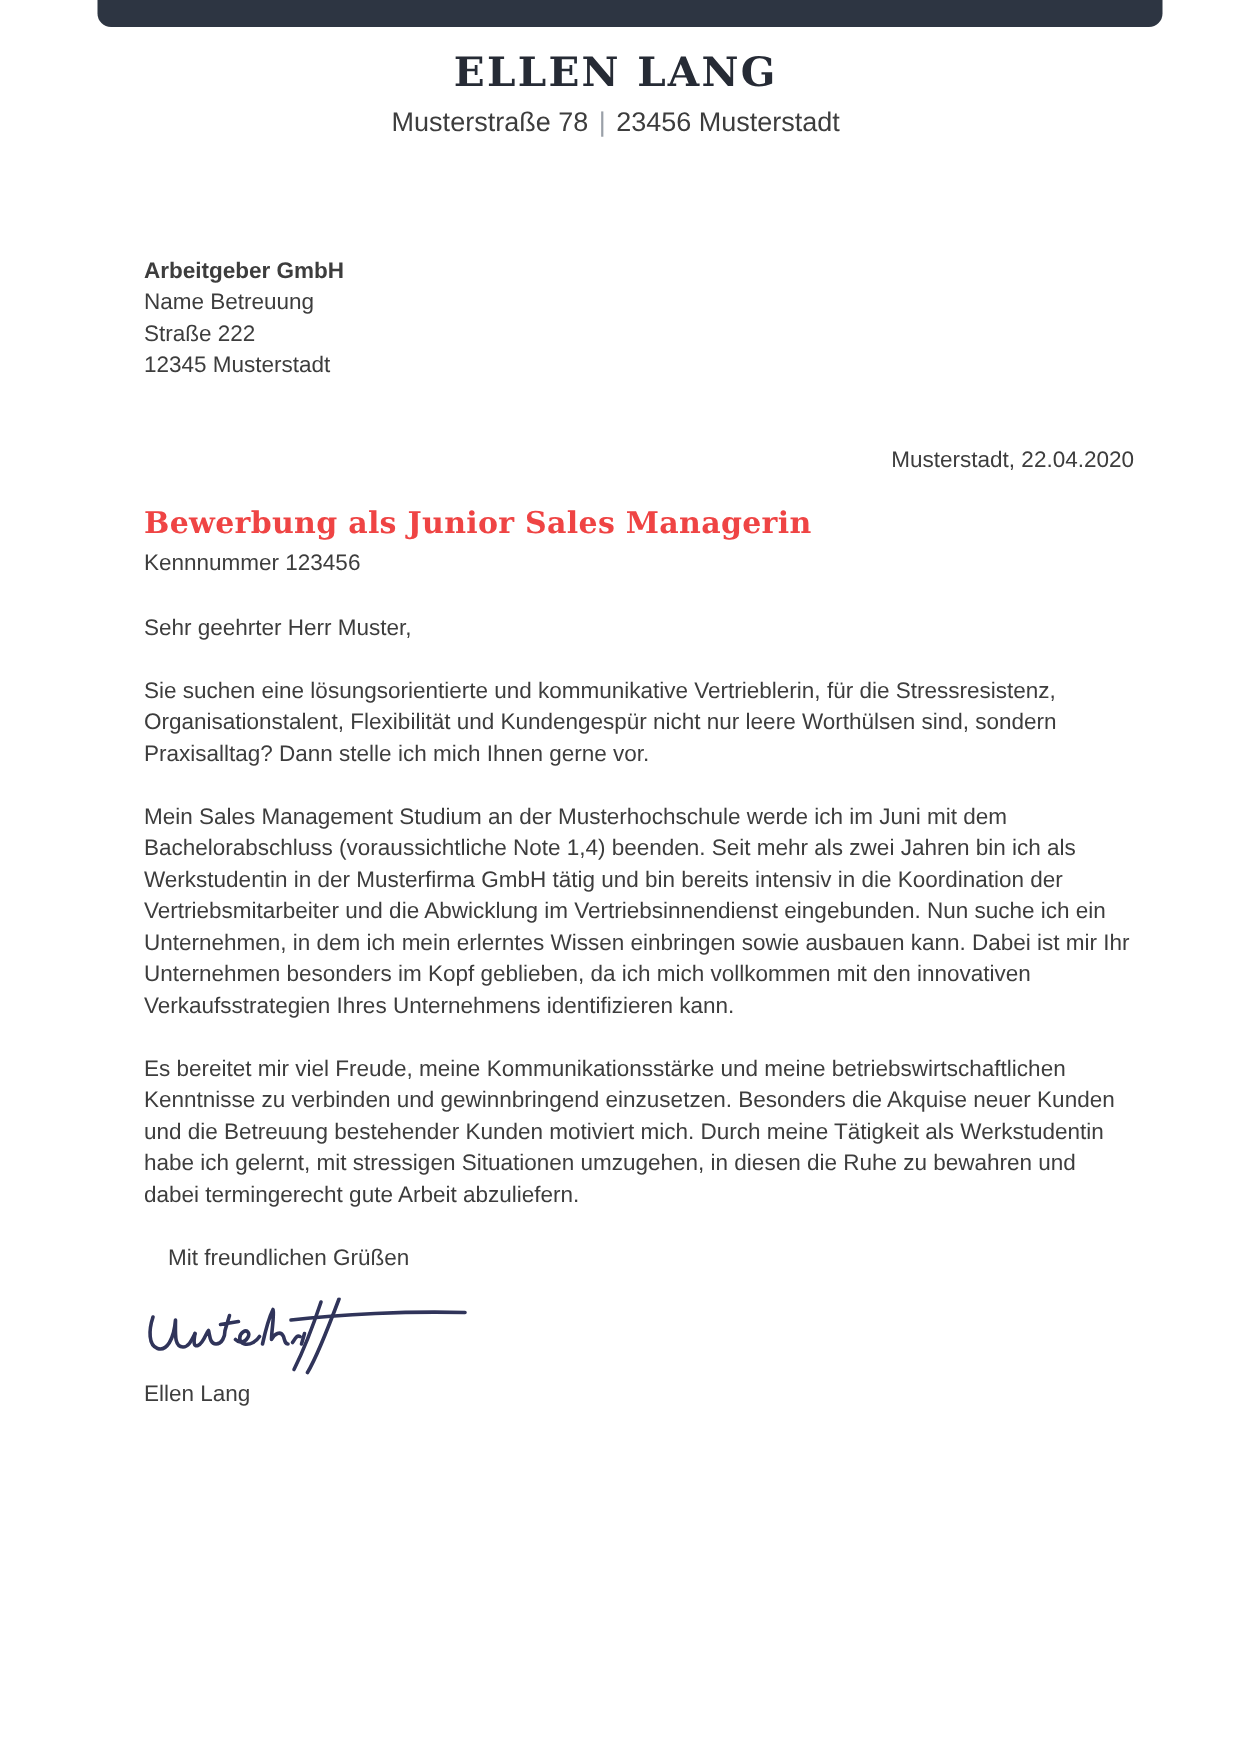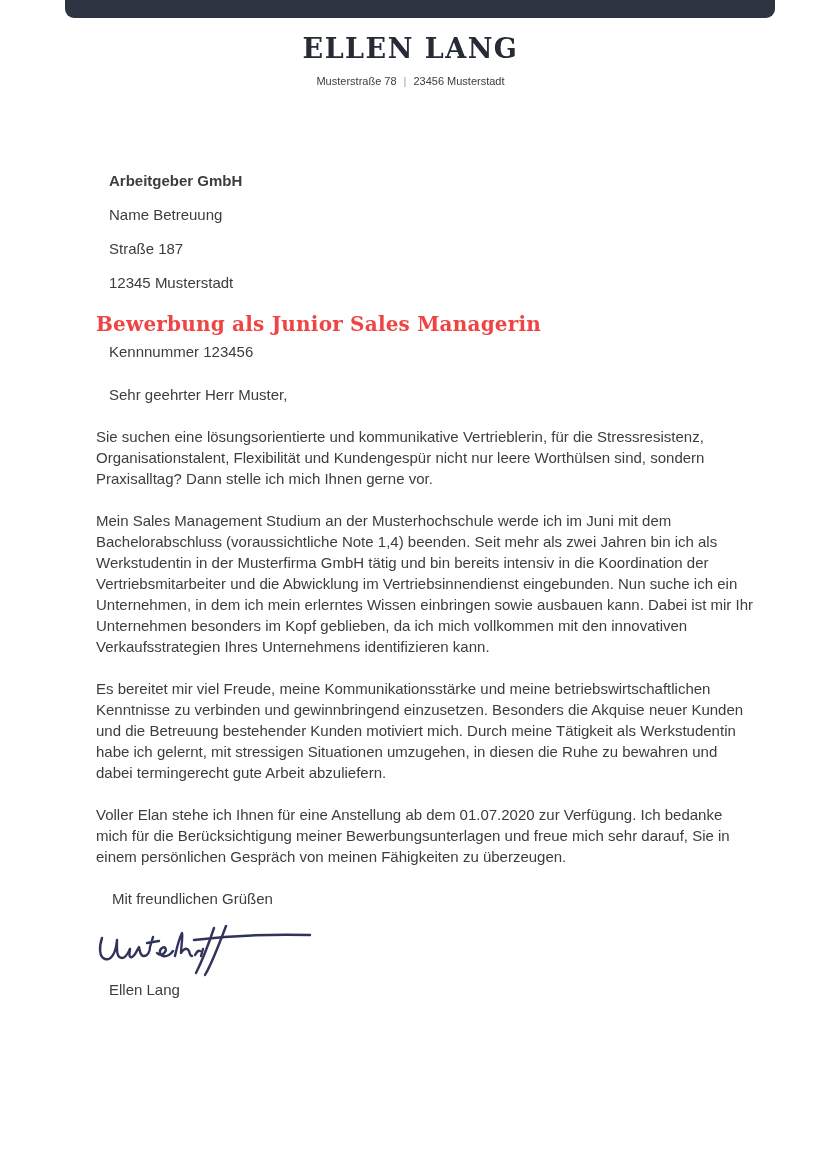--- a/index.html
+++ b/index.html
@@ -28,21 +28,21 @@
   .header-name {
     font-family: "DejaVu Serif", serif;
     font-weight: 600;
     font-size: 27px;
     line-height: 32px;
     letter-spacing: 1.5px;
     color: #262b35;
   }
   .contact-lines {
     margin-top: 8px;
-    font-size: 11px;
+    font-size: 18px;
     line-height: 17px;
     color: #3d3d3d;
   }
   .sep {
     color: #9aa0a8;
     padding: 0 7px;
   }
   .content {
     width: 660px;
     margin-left: 96px;
@@ -63,21 +63,21 @@
     line-height: 26px;
     letter-spacing: 0.2px;
     color: #ef4444;
   }
   .subject-ref { margin-top: 4px; }
   .salutation { margin-top: 22px; margin-bottom: 21px; }
   .paragraph { margin: 0 0 21px 0; }
   .regards { margin: 16px; }
   .signature-svg { display: block; margin: 3px 0 0 0; }
   .signer-name { margin-top: 2px; }
-  p { margin: 13px; }
+  p { margin: 0; }
 </style>
 </head>
 <body>
 
 <div class="page">
 
   <div class="top-bar"></div>
 
   <div class="header">
     <div class="header-name">ELLEN LANG</div>
@@ -86,34 +86,34 @@
         <span>Musterstraße 78</span><span class="sep">|</span><span>23456 Musterstadt</span>
       </div>
     </div>
   </div>
 
   <div class="content">
 
     <div class="recipient">
       <p class="recipient-company">Arbeitgeber GmbH</p>
       <p>Name Betreuung</p>
-      <p>Straße 187</p>
+      <p>Straße 222</p>
       <p>12345 Musterstadt</p>
     </div>
 
+    <p class="date-line">Musterstadt, 22.04.2020</p>
 
     <div class="subject-title">Bewerbung als Junior Sales Managerin</div>
     <p class="subject-ref">Kennnummer 123456</p>
 
     <p class="salutation">Sehr geehrter Herr Muster,</p>
 
     <p class="paragraph">Sie suchen eine lösungsorientierte und kommunikative Vertrieblerin, für die Stressresistenz, Organisationstalent, Flexibilität und Kundengespür nicht nur leere Worthülsen sind, sondern Praxisalltag? Dann stelle ich mich Ihnen gerne vor.</p>
     <p class="paragraph">Mein Sales Management Studium an der Musterhochschule werde ich im Juni mit dem Bachelorabschluss (voraussichtliche Note 1,4) beenden. Seit mehr als zwei Jahren bin ich als Werkstudentin in der Musterfirma GmbH tätig und bin bereits intensiv in die Koordination der Vertriebsmitarbeiter und die Abwicklung im Vertriebsinnendienst eingebunden. Nun suche ich ein Unternehmen, in dem ich mein erlerntes Wissen einbringen sowie ausbauen kann. Dabei ist mir Ihr Unternehmen besonders im Kopf geblieben, da ich mich vollkommen mit den innovativen Verkaufsstrategien Ihres Unternehmens identifizieren kann.</p>
     <p class="paragraph">Es bereitet mir viel Freude, meine Kommunikationsstärke und meine betriebswirtschaftlichen Kenntnisse zu verbinden und gewinnbringend einzusetzen. Besonders die Akquise neuer Kunden und die Betreuung bestehender Kunden motiviert mich. Durch meine Tätigkeit als Werkstudentin habe ich gelernt, mit stressigen Situationen umzugehen, in diesen die Ruhe zu bewahren und dabei termingerecht gute Arbeit abzuliefern.</p>
-    <p class="paragraph">Voller Elan stehe ich Ihnen für eine Anstellung ab dem 01.07.2020 zur Verfügung. Ich bedanke mich für die Berücksichtigung meiner Bewerbungsunterlagen und freue mich sehr darauf, Sie in einem persönlichen Gespräch von meinen Fähigkeiten zu überzeugen.</p>
 
     <p class="regards">Mit freundlichen Grüßen</p>
 
     <svg class="signature-svg" width="222" height="52" viewBox="0 0 222 52" xmlns="http://www.w3.org/2000/svg" aria-hidden="true">
       <g fill="none" stroke="#30345a" stroke-width="2.4" stroke-linecap="round" stroke-linejoin="round">
         <path d="M6,13 C3,22 3,32 9,34 C15,36 20,28 21,15 C21,24 20,33 26,33 C30,33 32,28 34,24"></path>
         <path d="M34,24 C33,30 33,33 36,32 C40,30 41,24 43,22 C44,26 44,31 48,31 C52,31 54,26 54,22 L57,12 M51,18 L63,16"></path>
         <path d="M61,28 C64,31 67,30 69,27 C71,24 69,21 66,23 C63,25 63,30 67,31 C71,32 75,29 77,26"></path>
         <path d="M79,31 C81,22 84,12 86,8 C87,12 85,22 85,28 C87,24 91,22 93,26 C94,29 94,31 96,31"></path>
         <path d="M99,30 C101,27 102,25 104,26 M107,24 L105,31"></path>

